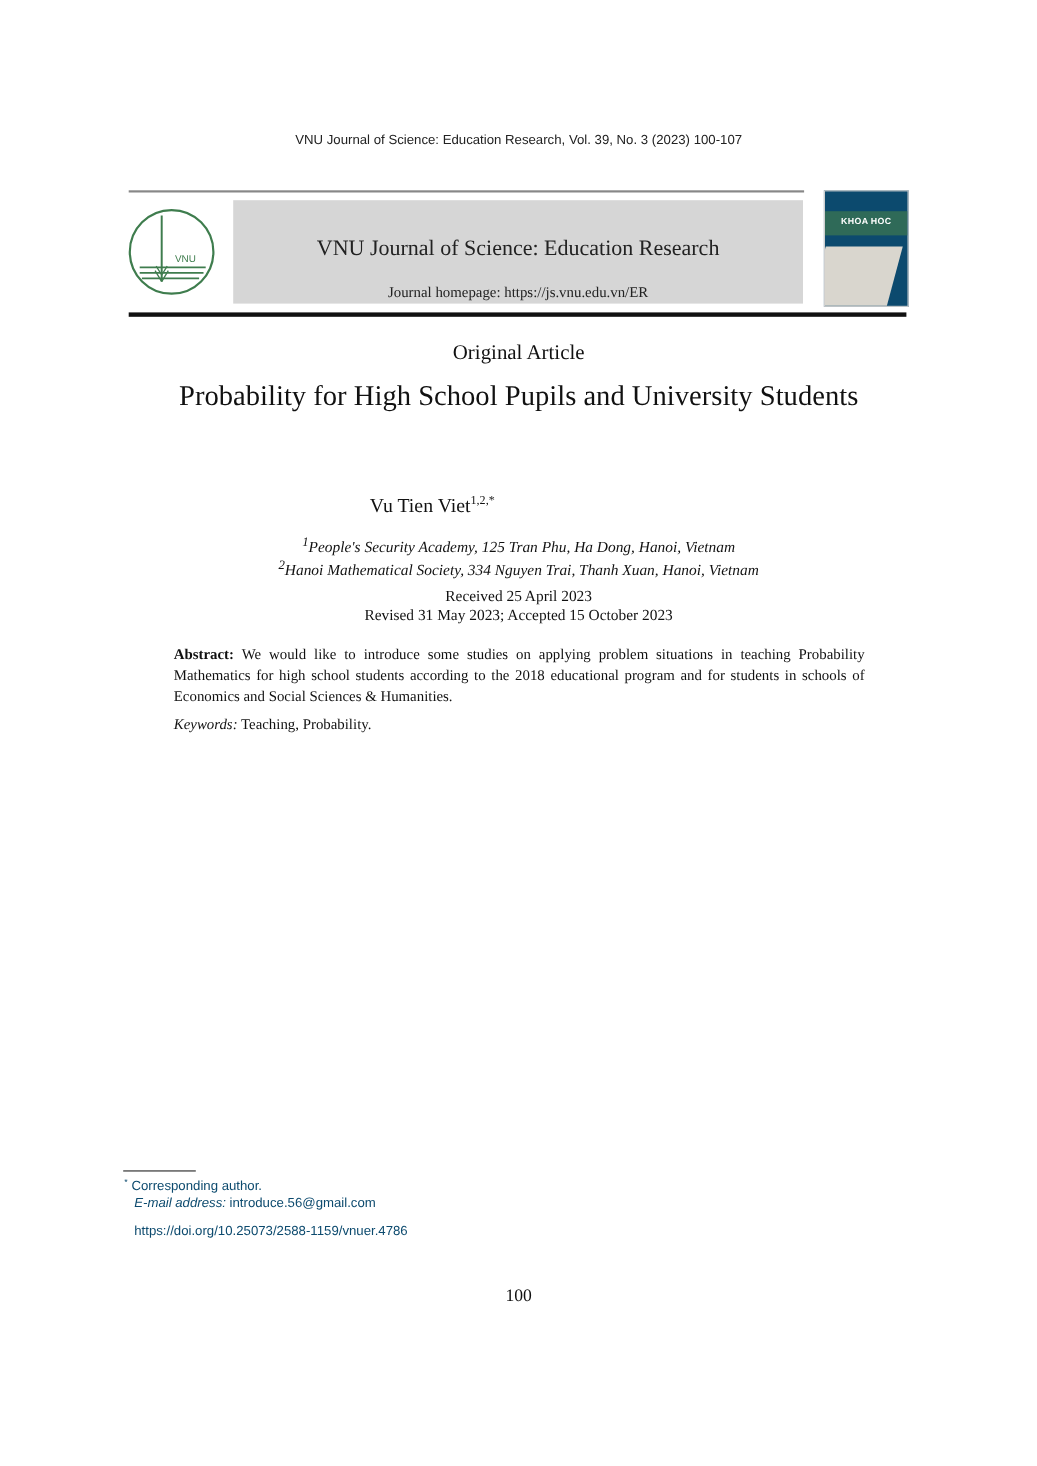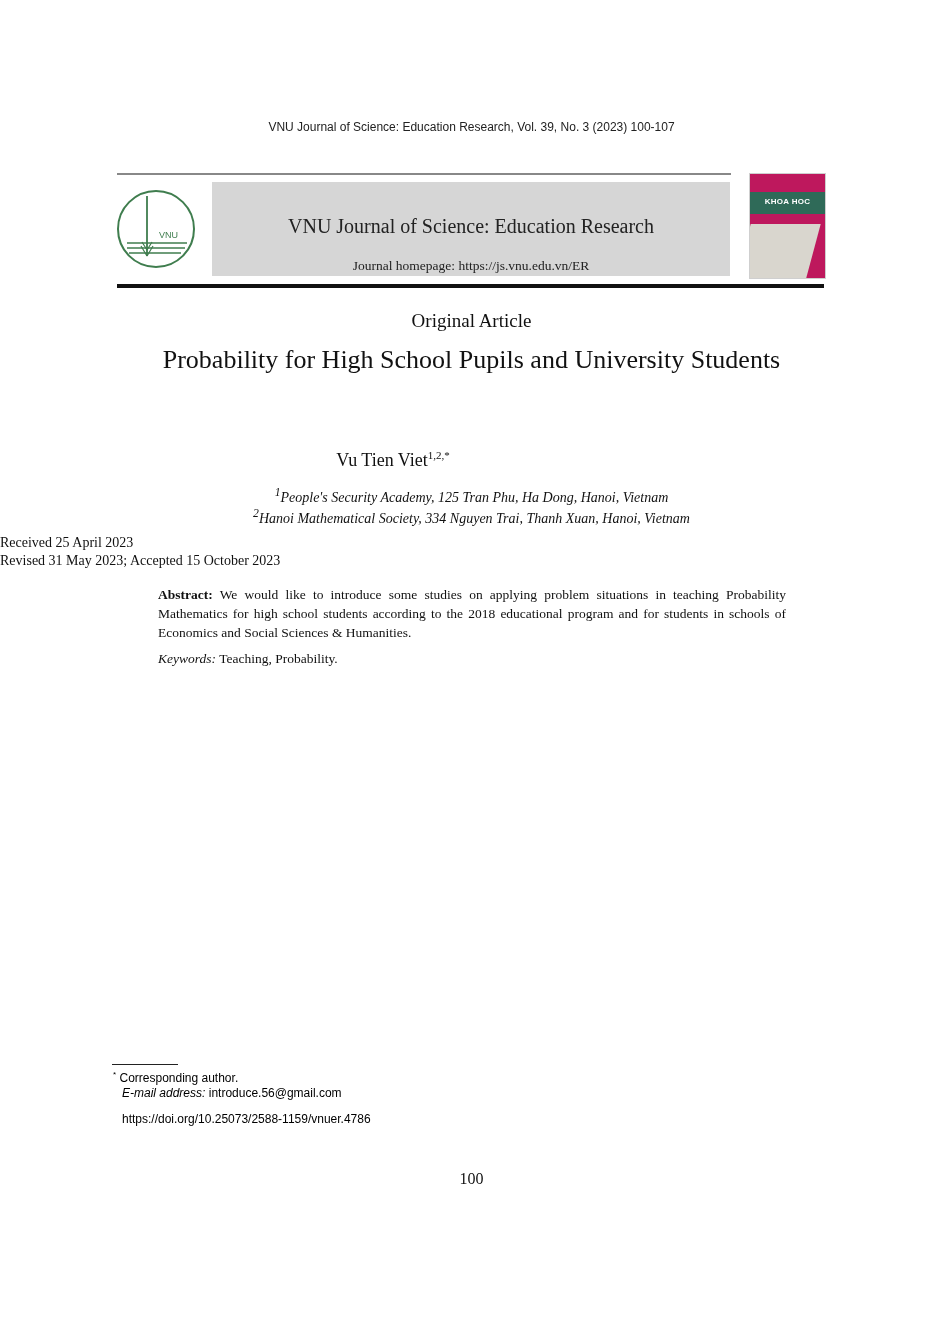--- a/index.html
+++ b/index.html
@@ -6,36 +6,36 @@
   body { width:943px; height:1333px; position:relative; overflow:hidden;
          font-family:"Liberation Serif", "DejaVu Serif", serif; color:#111; }
   .abs { position:absolute; }
   .running-head { top:120px; left:0; width:943px; text-align:center;
          font-family:"Liberation Sans", "DejaVu Sans", sans-serif; font-size:12px; color:#222; }
   .top-rule { top:173px; left:117px; width:614px; height:2px; background:#888; }
   .banner { top:182px; left:212px; width:518px; height:94px; background:#d6d6d6; }
   .banner-title { top:215px; left:212px; width:518px; text-align:center; font-size:20px; color:#222; }
   .banner-home { top:258px; left:212px; width:518px; text-align:center; font-size:13.5px; color:#222; }
   .logo { top:188px; left:115px; width:82px; height:82px; }
-  .cover { top:173px; left:749px; width:75px; height:104px; background:#be185d; border:1px solid #cfcfcf; overflow:hidden; }
+  .cover { top:173px; left:749px; width:75px; height:104px; background:#0c4a6e; border:1px solid #cfcfcf; overflow:hidden; }
   .cover-band { position:absolute; top:18px; left:0; width:75px; height:22px; background:#2f6a58; }
   .cover-label { position:absolute; top:23px; left:0; width:75px; text-align:center; color:#fff;
          font-family:"Liberation Sans", sans-serif; font-weight:bold; font-size:8px; letter-spacing:0.3px; }
   .cover-shape { position:absolute; top:50px; left:-10px; width:70px; height:80px; background:#d9d6ce; transform:skewX(-15deg); }
   .bottom-rule { top:284px; left:117px; width:707px; height:4px; background:#111; }
   .article-type { top:310px; left:0; width:943px; text-align:center; font-size:19px; }
   .title { top:343px; left:0; width:943px; text-align:center; font-size:26px; line-height:33px; }
   .author { top:449px; left:0; width:786px; text-align:center; font-size:18px; }
   .author sup { font-size:11px; }
   .affil { left:0; width:943px; text-align:center; font-style:italic; font-size:14px; }
-  .dates { left:0; width:943px; font-size:14px; }
+  .dates { left:0; width:943px; text-align:center; font-size:14px; }
   .abstract { top:585px; left:158px; width:628px; font-size:13.5px; line-height:19px; text-align:justify; }
   .keywords { top:651px; left:158px; font-size:13.5px; }
   .fn-rule { top:1064px; left:112px; width:66px; height:1px; background:#222; }
-  .fn { font-family:"Liberation Sans", "DejaVu Sans", sans-serif; font-size:12px; color:#000000; }
+  .fn { font-family:"Liberation Sans", "DejaVu Sans", sans-serif; font-size:12px; color:#0c4a6e; }
   .pagenum { top:1128px; left:0; width:943px; text-align:center; font-size:16px;margin-top:42px; }
 </style>
 </head>
 <body>
 
 <div class="abs running-head">VNU Journal of Science: Education Research, Vol. 39, No. 3 (2023) 100-107</div>
 
 <div class="abs top-rule"></div>
 
 <div class="abs logo">

